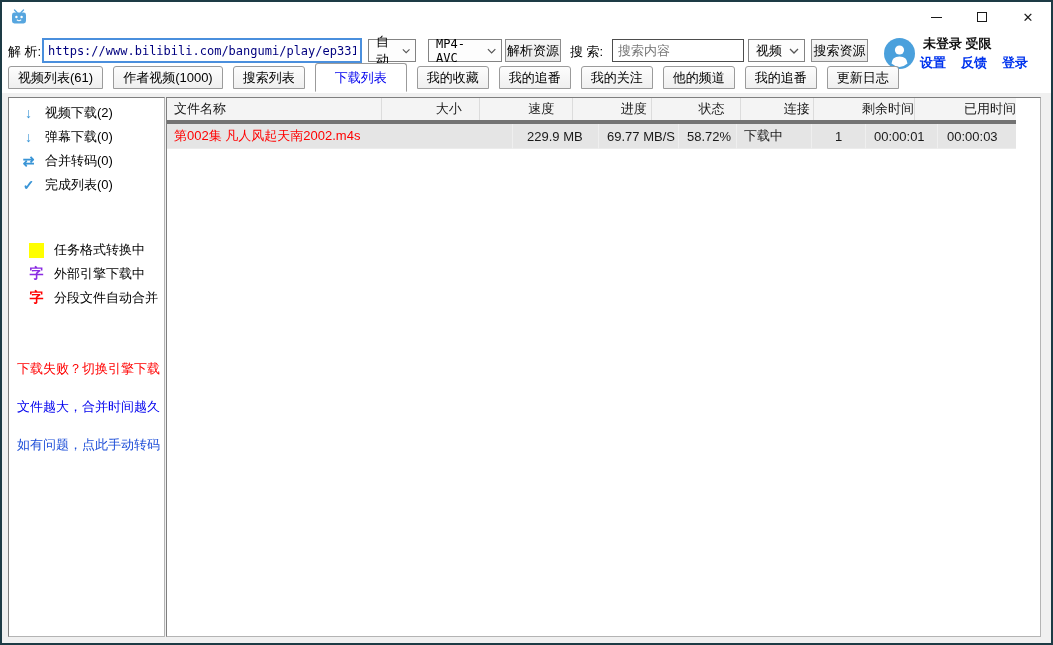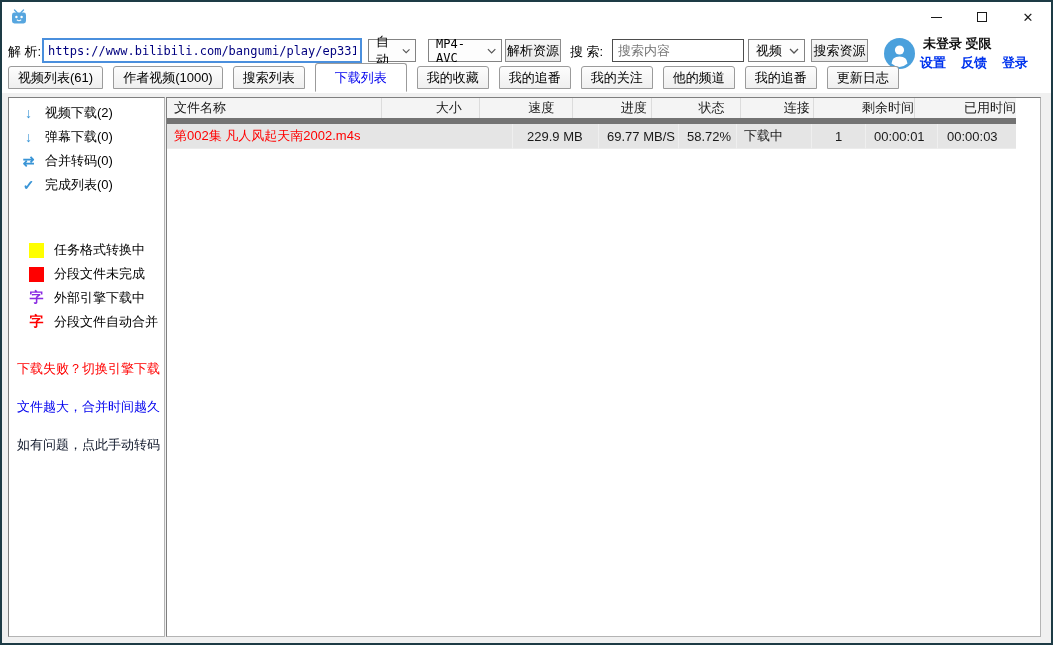--- a/index.html
+++ b/index.html
@@ -76,21 +76,21 @@
   .navitem { height:24px; display:flex; align-items:center; padding-left:12px; gap:9px; font-size:13px; color:#000; cursor:default; }
   .navicon { width:15px; text-align:center; font-size:14px; font-weight:bold; }
   .legend { position:absolute; left:0; top:140px; right:0; }
   .legenditem { height:24px; display:flex; align-items:center; padding-left:20px; gap:10px; font-size:13px; color:#000; }
   .swatch { width:15px; height:15px; display:block; }
   .lglyph { width:15px; text-align:center; font-size:14px; font-weight:bold; }
   .hints { position:absolute; left:8px; top:262px; right:2px; }
   .hint { font-size:13px; line-height:18px; margin-bottom:20px; white-space:nowrap; cursor:pointer; }
 
   
-  .thead { display:flex; width:849px; height:26px; background:#f4f4f4; border-bottom:6px solid #737373;gap:40px; }
+  .thead { display:flex; width:849px; height:26px; background:#f4f4f4; border-bottom:4px solid #737373;gap:40px; }
   .th { display:flex; align-items:center; border-right:1px solid #dcdcdc; font-size:13px; color:#1a1a1a; white-space:nowrap; cursor:default; }
   .trow { display:flex; width:849px; height:25px; background:#e5e5e5; }
   .td { display:flex; align-items:center; border-right:1px solid #efefef; border-bottom:1px solid #ececec; font-size:13px; color:#1a1a1a; white-space:nowrap; overflow:hidden; }
   .c1 { width:346px; padding-left:7px; }
   .c2 { width:86px;  padding-left:14px; }
   .c3 { width:80px;  padding-left:8px; }
   .c4 { width:58px;  padding-left:8px; }
   .c5 { width:75px;  padding-left:7px; }
   .c6 { width:54px;  justify-content:center; padding:0; }
   .c7 { width:72px;  padding-left:8px; }
@@ -198,37 +198,33 @@
           <span>完成列表(0)</span>
         </div>
       </div>
 
       <div class="legend">
         <div class="legenditem">
           <span class="swatch" style="background: rgb(255, 255, 0);"></span>
           <span>任务格式转换中</span>
         </div>
         <div class="legenditem">
-          <span class="swatch" style="background: rgb(255, 0, 0);"></span>
-          <span>分段文件未完成</span>
-        </div>
-        <div class="legenditem">
           <span class="lglyph" style="color: rgb(138, 43, 226);">字</span>
           <span>外部引擎下载中</span>
         </div>
         <div class="legenditem">
           <span class="lglyph" style="color: rgb(255, 0, 0);">字</span>
           <span>分段文件自动合并</span>
         </div>
       </div>
 
       <div class="hints">
         <div class="hint" style="color: rgb(255, 0, 0);">下载失败？切换引擎下载</div>
         <div class="hint" style="color: rgb(0, 0, 238);">文件越大，合并时间越久</div>
-        <div class="hint" style="color: #0f172a;">如有问题，点此手动转码</div>
+        <div class="hint" style="color: #1d4ed8;">如有问题，点此手动转码</div>
       </div>
     </div>
 
     <div class="panel mainpanel">
       <div class="thead">
         <div class="th c1">文件名称</div>
         <div class="th c2">大小</div>
         <div class="th c3">速度</div>
         <div class="th c4">进度</div>
         <div class="th c5">状态</div>

